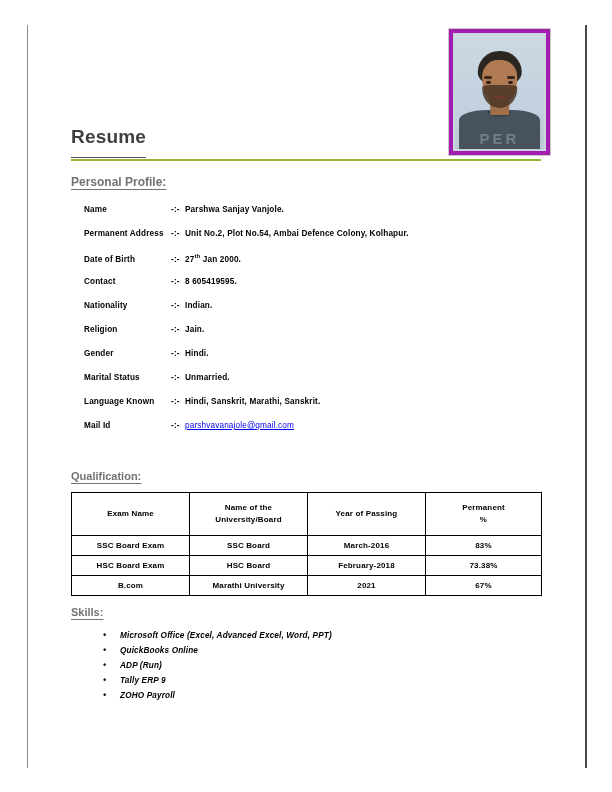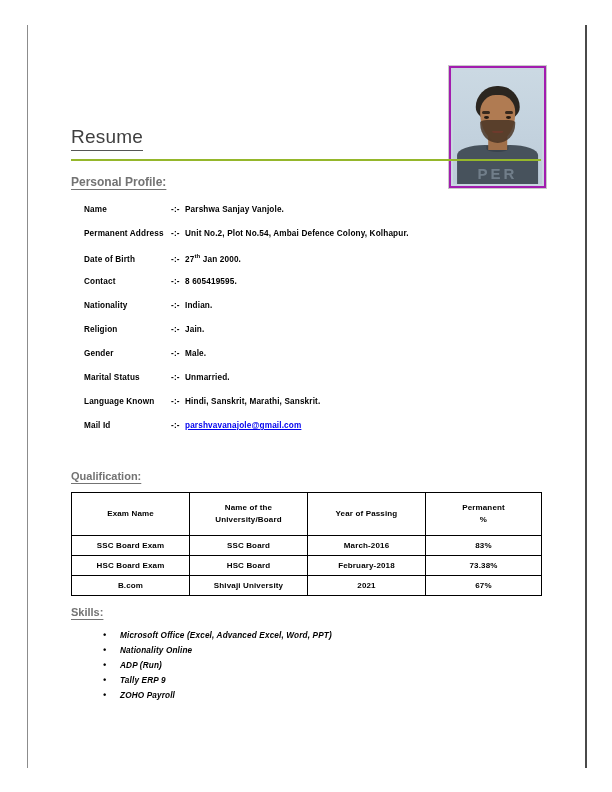--- a/index.html
+++ b/index.html
@@ -27,25 +27,24 @@
   .margin-rule.left  { left: 27px; }
   .margin-rule.right { left: 585px; width: 2px; background: #4a4a4a; }
 
   
   .photo-frame {
     position: absolute;
     left: 449px;
     top: 29px;
     width: 93px;
     height: 118px;
-    border: 2px solid #a21caf;
+    border: 4px solid #a21caf;
     box-shadow: 0 0 0 1px #c9c9c9;
     background: #c9d6e0;
     overflow: hidden;
-    margin-top: 37px;
   }
   .photo-inner {
     position: absolute;
     inset: 2px;
     background: linear-gradient(180deg, #cbd9e3 0%, #c3d2de 55%, #bccbd8 100%);
     overflow: hidden;
   }
   .ph-hair {
     position: absolute;
     left: 50%;
@@ -150,24 +149,24 @@
     white-space: nowrap;
   }
 
   
   .title {
     position: absolute;
     left: 71px;
     top: 127px;
     font-size: 19px;
     color: #3f3f3f;
-    font-weight: normal;
+    font-weight: bold;
     letter-spacing: .2px;
     border-bottom: 1.6px solid #555555;
-    padding-bottom: 2px;
+    padding-bottom: 9px;
     line-height: 1.1;
   }
   .green-rule {
     position: absolute;
     left: 71px;
     top: 159px;
     width: 470px;
     height: 1.6px;
     background: #95b72b;
   }
@@ -199,21 +198,21 @@
     font-weight: bold;
     letter-spacing: .15px;
   }
   .det-label { width: 87px; flex: 0 0 87px; white-space: nowrap; }
   .det-sep   { width: 14px; flex: 0 0 14px; }
   .det-value { white-space: nowrap; }
   .det-value sup { font-size: 6px; vertical-align: super; }
   .det-value a.mail {
     color: #0000ee;
     text-decoration: underline;
-    font-weight: bold;
+    font-weight: normal;
   }
 
   
   .qual-table {
     position: absolute;
     left: 71px;
     top: 492px;
     width: 470px;
     border-collapse: collapse;
     table-layout: fixed;
@@ -327,21 +326,21 @@
 
   <div class="det-row">
     <span class="det-label">Religion</span>
     <span class="det-sep">-:-</span>
     <span class="det-value">Jain.</span>
   </div>
 
   <div class="det-row">
     <span class="det-label">Gender</span>
     <span class="det-sep">-:-</span>
-    <span class="det-value">Male.</span>
+    <span class="det-value">Hindi.</span>
   </div>
 
   <div class="det-row">
     <span class="det-label">Marital Status</span>
     <span class="det-sep">-:-</span>
     <span class="det-value">Unmarried.</span>
   </div>
 
   <div class="det-row">
     <span class="det-label">Language Known</span>
@@ -392,28 +391,28 @@
       <td>83%</td>
     </tr>
     <tr>
       <td>HSC Board Exam</td>
       <td>HSC Board</td>
       <td>February-2018</td>
       <td>73.38%</td>
     </tr>
     <tr>
       <td>B.com</td>
-      <td>Shivaji University</td>
+      <td>Marathi University</td>
       <td>2021</td>
       <td>67%</td>
     </tr>
   </tbody>
 </table>
 
 <div class="section-head skills">Skills:</div>
 
 <ul class="skills-list">
   <li>Microsoft Office (Excel, Advanced Excel, Word, PPT)</li>
-  <li>Nationality Online</li>
+  <li>QuickBooks Online</li>
   <li>ADP (Run)</li>
   <li>Tally ERP 9</li>
   <li>ZOHO Payroll</li>
 </ul>
 
 </body></html>

